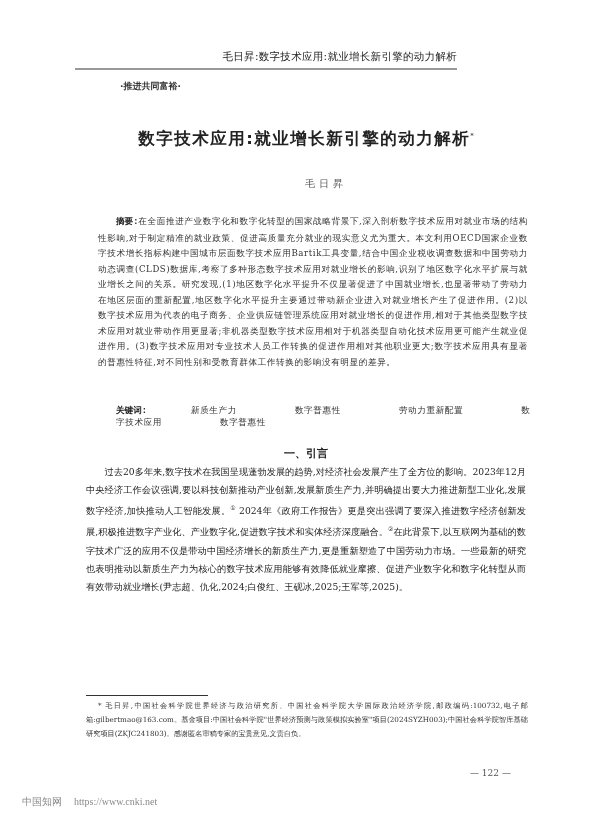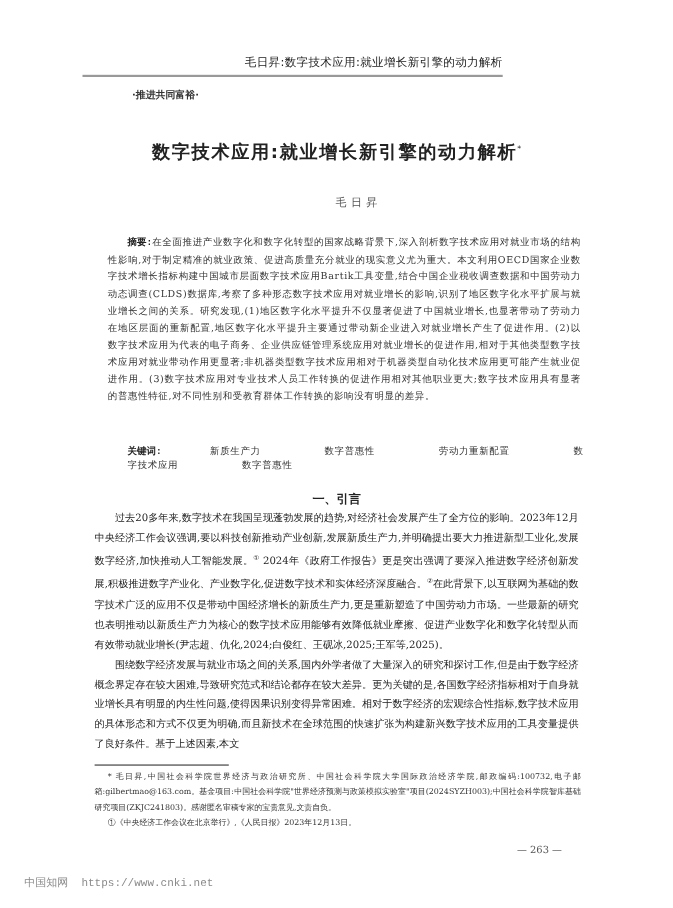--- a/index.html
+++ b/index.html
@@ -15,21 +15,21 @@
   .keywords{position:absolute;left:116px;top:405px;width:420px;font-size:8.6px;color:#333;letter-spacing:0.6px;}
   .keywords .kw{margin-right:14px;margin-left:44px;}
   .section-heading{position:absolute;left:0;width:612px;top:446px;text-align:center;font-family:Liberation Mono, monospace;font-size:11px;font-weight:bold;color:#222;}
   .body-text{position:absolute;left:86px;top:463px;width:440px;font-size:9.2px;line-height:18.1px;color:#222;text-align:justify;}
   .body-text p{margin:0;text-indent:18.5px;}
   .body-text sup{font-size:6px;}
   .fn-rule{position:absolute;left:86px;top:695px;width:122px;height:1px;background:#333;}
   .footnotes{position:absolute;left:86px;top:699px;width:442px;font-size:7.2px;line-height:14px;color:#333;text-align:justify;}
   .footnotes p{margin:0;text-indent:12px;}
   .page-number{position:absolute;left:470px;top:768px;font-size:9px;color:#555;}
-  .watermark{position:absolute;left:22px;top:795px;font-family:Liberation Mono, monospace;font-size:10px;color:#8a8a8a;}
+  .watermark{position:absolute;left:22px;top:795px;font-family:Liberation Serif, serif;font-size:10px;color:#8a8a8a;}
   .watermark .site{margin-left:12px;}
 </style>
 </head>
 <body>
 
 <div class="running-head">毛日昇:数字技术应用:就业增长新引擎的动力解析</div>
 <div class="head-rule"></div>
 <div class="column-tag">·推进共同富裕·</div>
 
 <div class="title"><span>数字技术应用:就业增长新引擎的动力解析</span><sup>*</sup></div>
@@ -37,24 +37,22 @@
 <div class="author">毛日昇</div>
 
 <p class="abstract"><span class="label">摘要:</span><span>在全面推进产业数字化和数字化转型的国家战略背景下,深入剖析数字技术应用对就业市场的结构性影响,对于制定精准的就业政策、促进高质量充分就业的现实意义尤为重大。本文利用OECD国家企业数字技术增长指标构建中国城市层面数字技术应用Bartik工具变量,结合中国企业税收调查数据和中国劳动力动态调查(CLDS)数据库,考察了多种形态数字技术应用对就业增长的影响,识别了地区数字化水平扩展与就业增长之间的关系。研究发现,(1)地区数字化水平提升不仅显著促进了中国就业增长,也显著带动了劳动力在地区层面的重新配置,地区数字化水平提升主要通过带动新企业进入对就业增长产生了促进作用。(2)以数字技术应用为代表的电子商务、企业供应链管理系统应用对就业增长的促进作用,相对于其他类型数字技术应用对就业带动作用更显著;非机器类型数字技术应用相对于机器类型自动化技术应用更可能产生就业促进作用。(3)数字技术应用对专业技术人员工作转换的促进作用相对其他职业更大;数字技术应用具有显著的普惠性特征,对不同性别和受教育群体工作转换的影响没有明显的差异。</span></p>
 
 <div class="keywords"><span class="label">关键词:</span><span class="kw">新质生产力</span><span class="kw">数字普惠性</span><span class="kw">劳动力重新配置</span><span class="kw">数字技术应用</span><span class="kw">数字普惠性</span></div>
 
 <div class="section-heading">一、引言</div>
 
 <div class="body-text">
   <p><span>过去20多年来,数字技术在我国呈现蓬勃发展的趋势,对经济社会发展产生了全方位的影响。2023年12月中央经济工作会议强调,要以科技创新推动产业创新,发展新质生产力,并明确提出要大力推进新型工业化,发展数字经济,加快推动人工智能发展。</span><sup>①</sup><span> 2024年《政府工作报告》更是突出强调了要深入推进数字经济创新发展,积极推进数字产业化、产业数字化,促进数字技术和实体经济深度融合。</span><sup>②</sup><span>在此背景下,以互联网为基础的数字技术广泛的应用不仅是带动中国经济增长的新质生产力,更是重新塑造了中国劳动力市场。一些最新的研究也表明推动以新质生产力为核心的数字技术应用能够有效降低就业摩擦、促进产业数字化和数字化转型从而有效带动就业增长(尹志超、仇化,2024;白俊红、王砚冰,2025;王军等,2025)。</span></p>
-  <p>围绕数字经济发展与就业市场之间的关系,国内外学者做了大量深入的研究和探讨工作,但是由于数字经济概念界定存在较大困难,导致研究范式和结论都存在较大差异。更为关键的是,各国数字经济指标相对于自身就业增长具有明显的内生性问题,使得因果识别变得异常困难。相对于数字经济的宏观综合性指标,数字技术应用的具体形态和方式不仅更为明确,而且新技术在全球范围的快速扩张为构建新兴数字技术应用的工具变量提供了良好条件。基于上述因素,本文</p>
 </div>
 
 <div class="fn-rule"></div>
 <div class="footnotes">
   <p>* 毛日昇,中国社会科学院世界经济与政治研究所、中国社会科学院大学国际政治经济学院,邮政编码:100732,电子邮箱:gilbertmao@163.com。基金项目:中国社会科学院"世界经济预测与政策模拟实验室"项目(2024SYZH003);中国社会科学院智库基础研究项目(ZKJC241803)。感谢匿名审稿专家的宝贵意见,文责自负。</p>
-  <p>①《中央经济工作会议在北京举行》,《人民日报》2023年12月13日。</p>
 </div>
 
-<div class="page-number">— 263 —</div>
+<div class="page-number">— 122 —</div>
 
 <div class="watermark"><span>中国知网</span><span class="site">https://www.cnki.net</span></div>
 
 </body></html>

